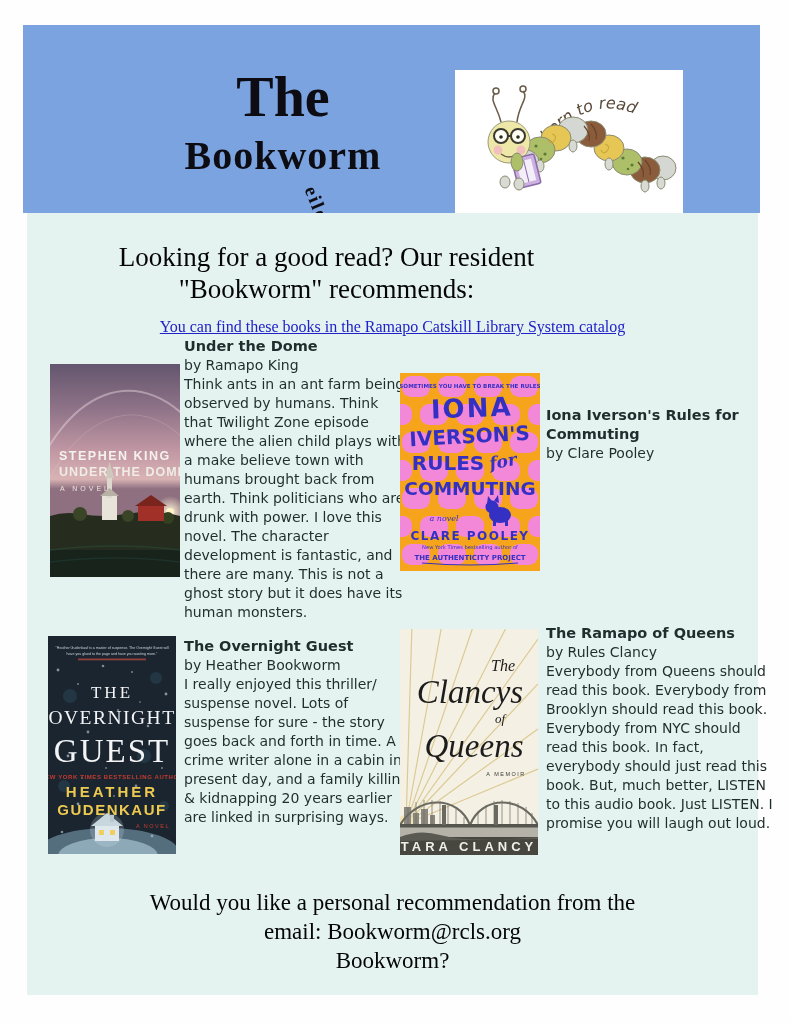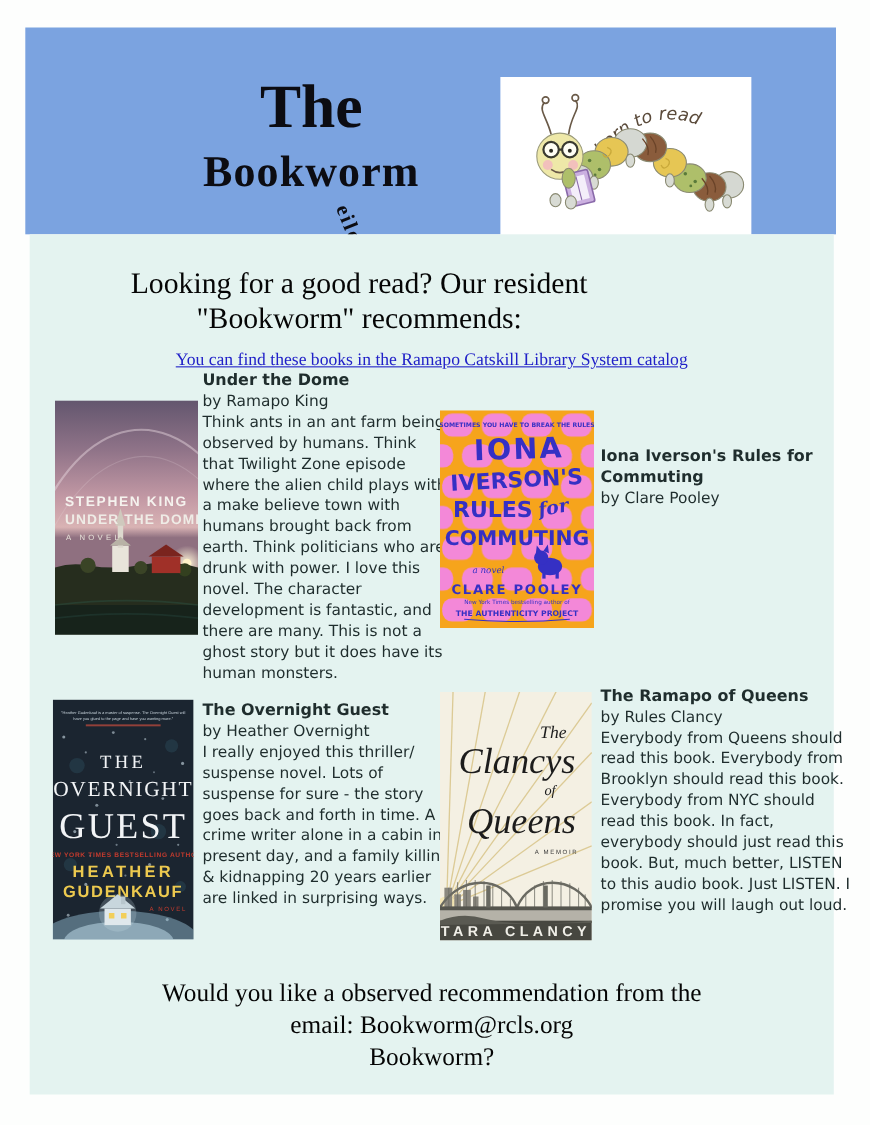--- a/index.html
+++ b/index.html
@@ -290,21 +290,21 @@
         <rect x="47" y="190" width="24" height="15" fill="#dfe8ec"></rect>
         <polygon points="43,190 75,190 59,177" fill="#c8d6dd"></polygon>
         <rect x="62" y="179" width="4" height="7" fill="#b8c6cd"></rect>
         <rect x="51" y="194" width="5" height="5" fill="#f2cf5a"></rect>
         <rect x="62" y="194" width="5" height="5" fill="#f2cf5a"></rect>
       </g>
     </svg>
   </div>
   <div class="book-text bt3">
     <div class="book-title">The Overnight Guest</div>
-    <div class="book-author">by Heather Overnight</div>
+    <div class="book-author">by Heather Bookworm</div>
     <div class="review">I really enjoyed this thriller/ suspense novel. Lots of suspense for sure - the story goes back and forth in time. A crime writer alone in a cabin in present day, and a family killing &amp; kidnapping 20 years earlier are linked in surprising ways.</div>
   </div>
 
   <div class="cover cv4">
     <svg width="138" height="226" viewBox="0 0 138 226">
       <rect x="0" y="0" width="138" height="226" fill="#f4f0e3"></rect>
 
       <g stroke="#d8c488" stroke-width="1.2" opacity="0.85">
         <line x1="6" y1="195" x2="12" y2="-5"></line>
         <line x1="6" y1="195" x2="42" y2="-5"></line>
@@ -362,18 +362,18 @@
       <text x="69" y="222" text-anchor="middle" font-family="Liberation Sans, sans-serif" font-weight="bold" font-size="13" letter-spacing="4" fill="#f0efe8">TARA CLANCY</text>
     </svg>
   </div>
   <div class="book-text bt4">
     <div class="book-title">The Ramapo of Queens</div>
     <div class="book-author">by Rules Clancy</div>
     <div class="review">Everybody from Queens should read this book. Everybody from Brooklyn should read this book. Everybody from NYC should read this book. In fact, everybody should just read this book. But, much better, LISTEN to this audio book. Just LISTEN. I promise you will laugh out loud.</div>
   </div>
 
   <div class="footer">
-    <div>Would you like a observed recommendation from the</div>
+    <div>Would you like a personal recommendation from the</div>
     <div>email: Bookworm@rcls.org</div>
     <div>Bookworm?</div>
   </div>
 
 </div>
 
 </body></html>

